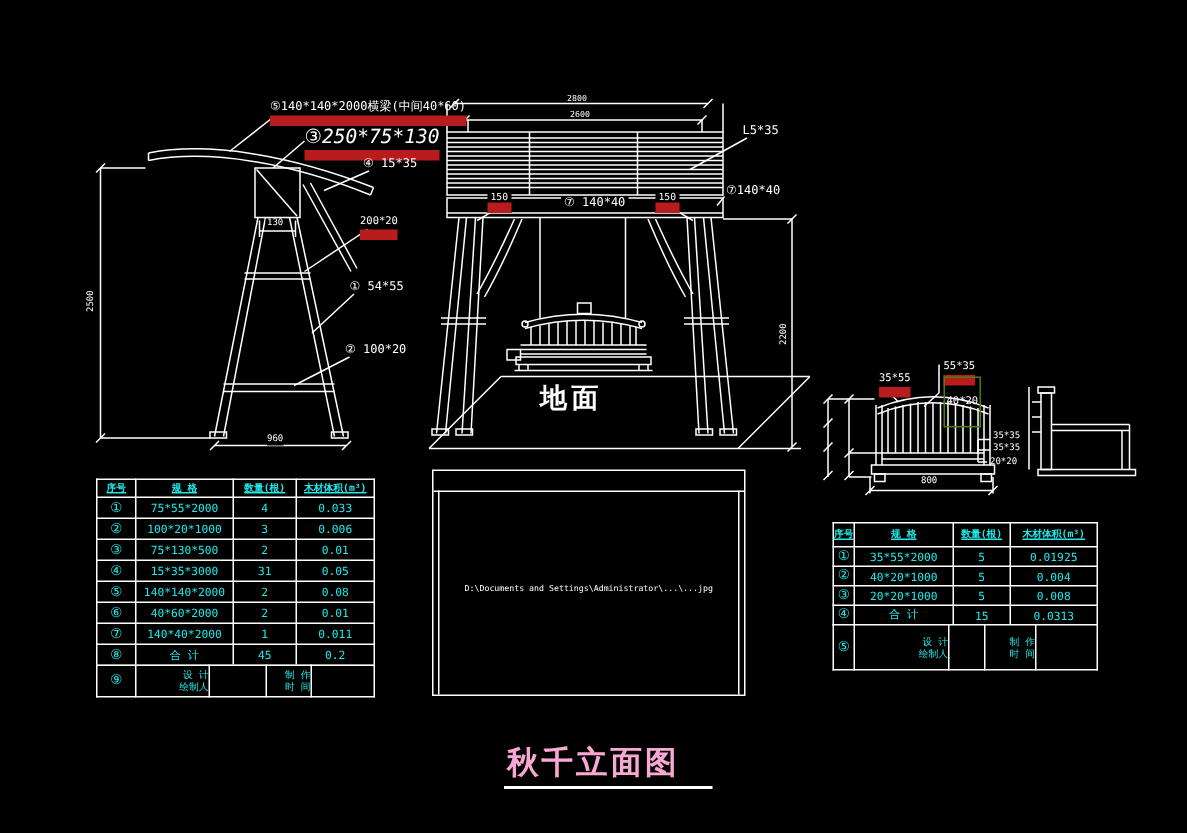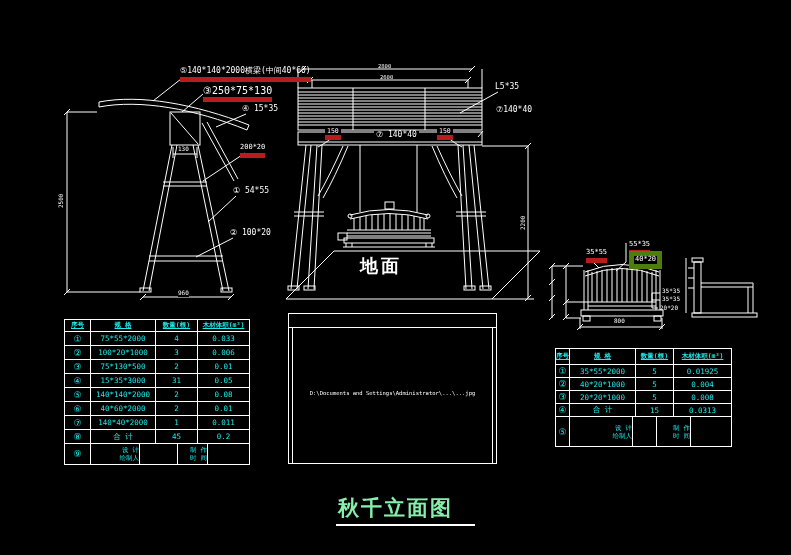--- a/index.html
+++ b/index.html
@@ -1,24 +1,24 @@
 <!DOCTYPE html>
 <html><head>
 <meta charset="utf-8">
 <style>
   html,body{margin:0;padding:0;background:#000;}
   .canvas{position:relative;width:791px;height:555px;background:#000;overflow:hidden;
           font-family:"DejaVu Sans Mono","DejaVu Sans",monospace;}
   svg.linework{position:absolute;left:0;top:0;z-index:1;}
   .lbl{position:absolute;color:#fff;white-space:nowrap;z-index:3;line-height:1.1;}
-  .ul{border-bottom:5px solid #b91c1c;padding-bottom:1px;}
-  .bx{border:5px solid #4d7c0f;padding:0 1px;}
+  .ul{border-bottom:7px solid #b91c1c;padding-bottom:1px;}
+  .bx{border:1px solid #4d7c0f;padding:12px 1px;}
   .rot{transform:rotate(-90deg);transform-origin:left top;}
   .big{font-size:18px;font-weight:bold;letter-spacing:3px;font-family:"DejaVu Sans",sans-serif;}
-  .title{position:absolute;left:336px;top:494px;font-size:21px;font-weight:bold;color:#86efac;
+  .title{position:absolute;left:336px;top:494px;font-size:21px;font-weight:bold;color:#f9a8d4;
          letter-spacing:2px;border-bottom:2px solid #fff;padding:0 22px 2px 2px;z-index:3;
          font-family:"DejaVu Sans",sans-serif;}
   table.spec{position:absolute;border-collapse:collapse;table-layout:fixed;z-index:3;background:#000;}
   table.spec td{border:1px solid #fff;color:#1fe9e9;text-align:center;vertical-align:middle;
                 padding:0;overflow:hidden;font-family:"DejaVu Sans Mono","DejaVu Sans",monospace;}
   td.hd{font-size:6.5px;font-weight:bold;text-decoration:underline;}
   td.cell{font-size:7.5px;}
   td.circ{font-size:9px;}
   .fl{font-size:6.5px;line-height:8px;color:#1fe9e9;text-align:right;}
   .imgbox{position:absolute;left:288px;top:313px;width:207px;height:149px;border:1px solid #fff;z-index:2;}
@@ -131,34 +131,34 @@
     <g>
       <rect x="694" y="262" width="7" height="51"></rect>
       <rect x="692" y="258" width="11" height="4"></rect>
       <path d="M686,258 V313 M688,268 H694 M688,278 H694 M688,288 H694"></path>
       <path d="M701,283 H753 M701,287 H753 M748,287 V313 M753,283 V313"></path>
       <rect x="692" y="313" width="65" height="4"></rect>
     </g>
   </svg>
 
   <div class="lbl ul" style="left:180px;top:67px;font-size:8px;">⑤140*140*2000横梁(中间40*60)</div>
-  <div class="lbl ul" style="left:203px;top:85px;font-size:10px;">③250*75*130</div>
+  <div class="lbl ul" style="left:203px;top:85px;font-size:13px;font-style:italic;">③250*75*130</div>
   <div class="lbl" style="left:242px;top:105px;font-size:8px;">④ 15*35</div>
   <div class="lbl ul" style="left:240px;top:144px;font-size:7px;">200*20</div>
   <div class="lbl" style="left:233px;top:187px;font-size:8px;">① 54*55</div>
   <div class="lbl" style="left:230px;top:229px;font-size:8px;">② 100*20</div>
   <div class="lbl" style="left:177px;top:146px;font-size:6px;background:#000;padding:0 1px;">130</div>
   <div class="lbl rot" style="left:58px;top:208px;font-size:6px;">2500</div>
   <div class="lbl" style="left:178px;top:290px;font-size:6px;background:#000;">960</div>
 
   <div class="lbl" style="left:378px;top:63px;font-size:5.5px;">2800</div>
   <div class="lbl" style="left:380px;top:74px;font-size:5.5px;">2600</div>
   <div class="lbl" style="left:495px;top:83px;font-size:8px;">L5*35</div>
   <div class="lbl" style="left:374px;top:131px;font-size:8px;background:#000;padding:0 2px;">⑦ 140*40</div>
-  <div class="lbl" style="left:484px;top:106px;font-size:8px;margin-left:12px;">⑦140*40</div>
+  <div class="lbl" style="left:484px;top:123px;font-size:8px;">⑦140*40</div>
   <div class="lbl ul" style="left:325px;top:128px;font-size:6.5px;background:#000;padding:0 2px;">150</div>
   <div class="lbl ul" style="left:437px;top:128px;font-size:6.5px;background:#000;padding:0 2px;">150</div>
   <div class="lbl big" style="left:360px;top:256px;">地面</div>
   <div class="lbl rot" style="left:520px;top:230px;font-size:6px;">2200</div>
 
   <div class="lbl ul" style="left:586px;top:249px;font-size:7px;">35*55</div>
   <div class="lbl ul" style="left:629px;top:241px;font-size:7px;">55*35</div>
   <div class="lbl bx" style="left:629px;top:251px;font-size:7px;">40*20</div>
   <div class="lbl" style="left:662px;top:288px;font-size:6px;">35*35</div>
   <div class="lbl" style="left:662px;top:296px;font-size:6px;">35*35</div>

